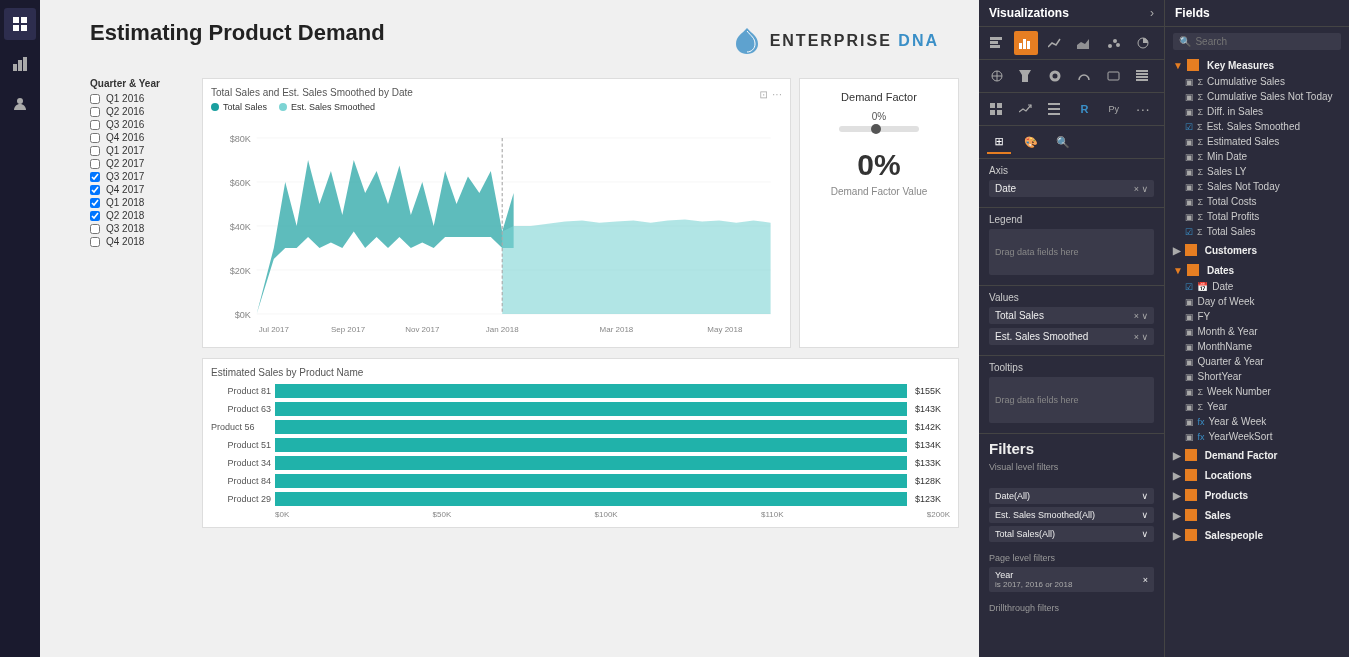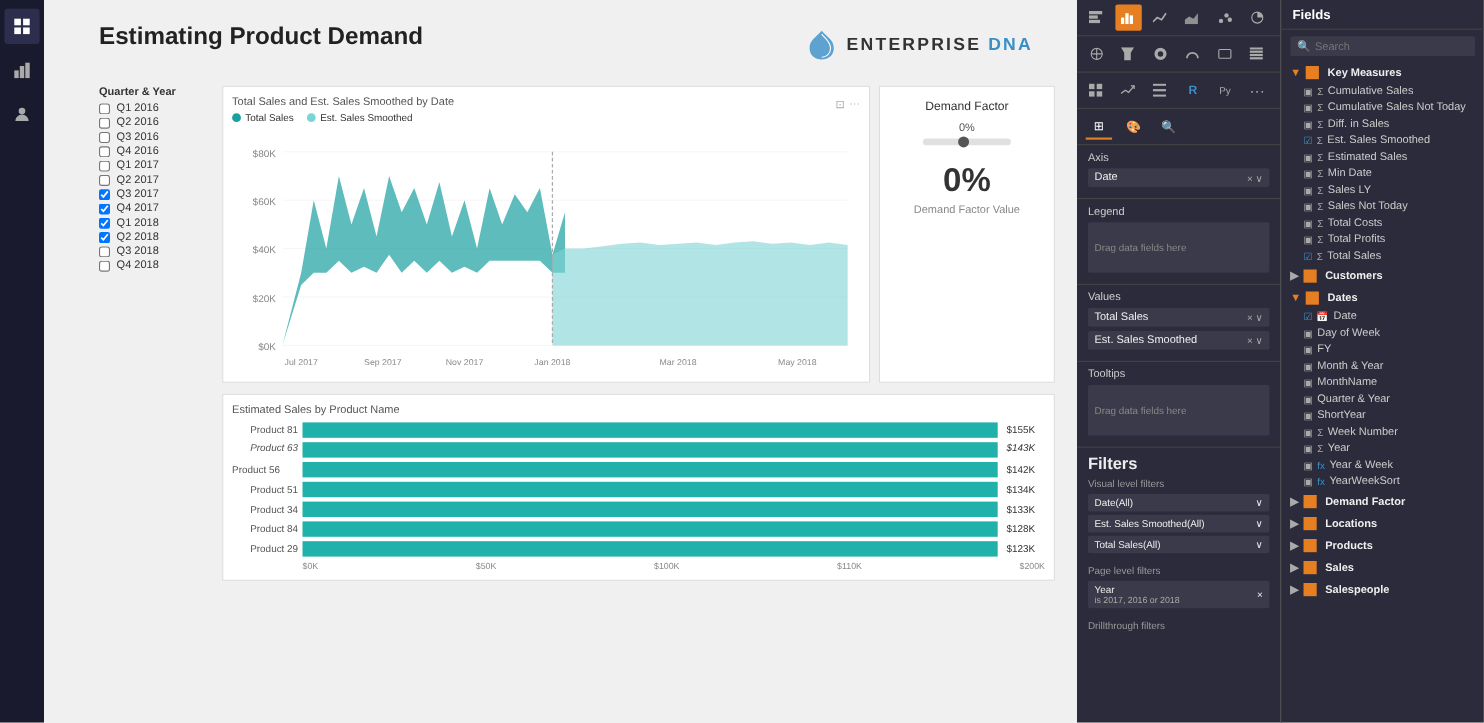--- a/index.html
+++ b/index.html
@@ -425,21 +425,21 @@
         <div class="bar-chart-container">
           <div class="bar-chart-title">Estimated Sales by Product Name</div>
           <div style="position:relative;">
 
             <div style="display:flex; flex-direction:column; gap:4px;">
               <div style="display:flex; align-items:center; gap:4px;">
                 <div style="width:60px; text-align:right; font-size:9px; color:#555; flex-shrink:0;">Product 81</div>
                 <div style="flex:1; background:#20b2aa; height:14px; width:77.5%;"></div>
                 <div style="font-size:9px; color:#333; margin-left:4px; width:35px;">$155K</div>
               </div>
-              <div style="display:flex; gap:4px;font-style:italic;">
+              <div style="display:flex; align-items:center; gap:4px;">
                 <div style="width:60px; text-align:right; font-size:9px; color:#555; flex-shrink:0;">Product 63</div>
                 <div style="flex:1; background:#20b2aa; height:14px; width:71.5%;"></div>
                 <div style="font-size:9px; color:#333; margin-left:4px; width:35px;">$143K</div>
               </div>
               <div style="display:flex; align-items:center; gap:4px;">
                 <div style="width:60px; text-align:left; font-size:9px; color:#555; flex-shrink:0;">Product 56</div>
                 <div style="flex:1; background:#20b2aa; height:14px; width:71%;"></div>
                 <div style="font-size:9px; color:#333; margin-left:4px; width:35px;">$142K</div>
               </div>
               <div style="display:flex; align-items:center; gap:4px;">
@@ -472,20 +472,24 @@
               <span style="font-size:8px; color:#888;">$200K</span>
             </div>
           </div>
         </div>
 
       </div>
     </div>
   </div>
 
   <div class="viz-panel">
+    <div class="viz-header">
+      <span class="viz-header-title">Visualizations</span>
+      <span class="viz-header-expand">›</span>
+    </div>
 
     <div class="viz-icons-grid">
       <div class="viz-icon-btn">
         <svg width="14" height="12" fill="currentColor">
             <rect x="0" y="0" width="12" height="3"></rect>
             <rect x="0" y="4" width="8" height="3"></rect>
             <rect x="0" y="8" width="10" height="3"></rect>
           </svg>
       </div>
       <div class="viz-icon-btn active">
@@ -617,21 +621,21 @@
     </div>
 
     <div class="viz-section">
       <div class="viz-section-title">Tooltips</div>
       <div class="drag-placeholder">Drag data fields here</div>
     </div>
 
     <div>
       <div class="filters-section-title">Filters</div>
       <div style="padding:2px 10px 4px;">
-        <div style="color:#999; font-size:9px; margin-bottom:4px;">Visual level filters</div>
+        <div style="color:#999; font-size:9px; margin-bottom:16px;">Visual level filters</div>
         <div class="filter-pill">
           <span>Date(All)</span>
           <span>∨</span>
         </div>
         <div class="filter-pill">
           <span>Est. Sales Smoothed(All)</span>
           <span>∨</span>
         </div>
         <div class="filter-pill">
           <span>Total Sales(All)</span>

